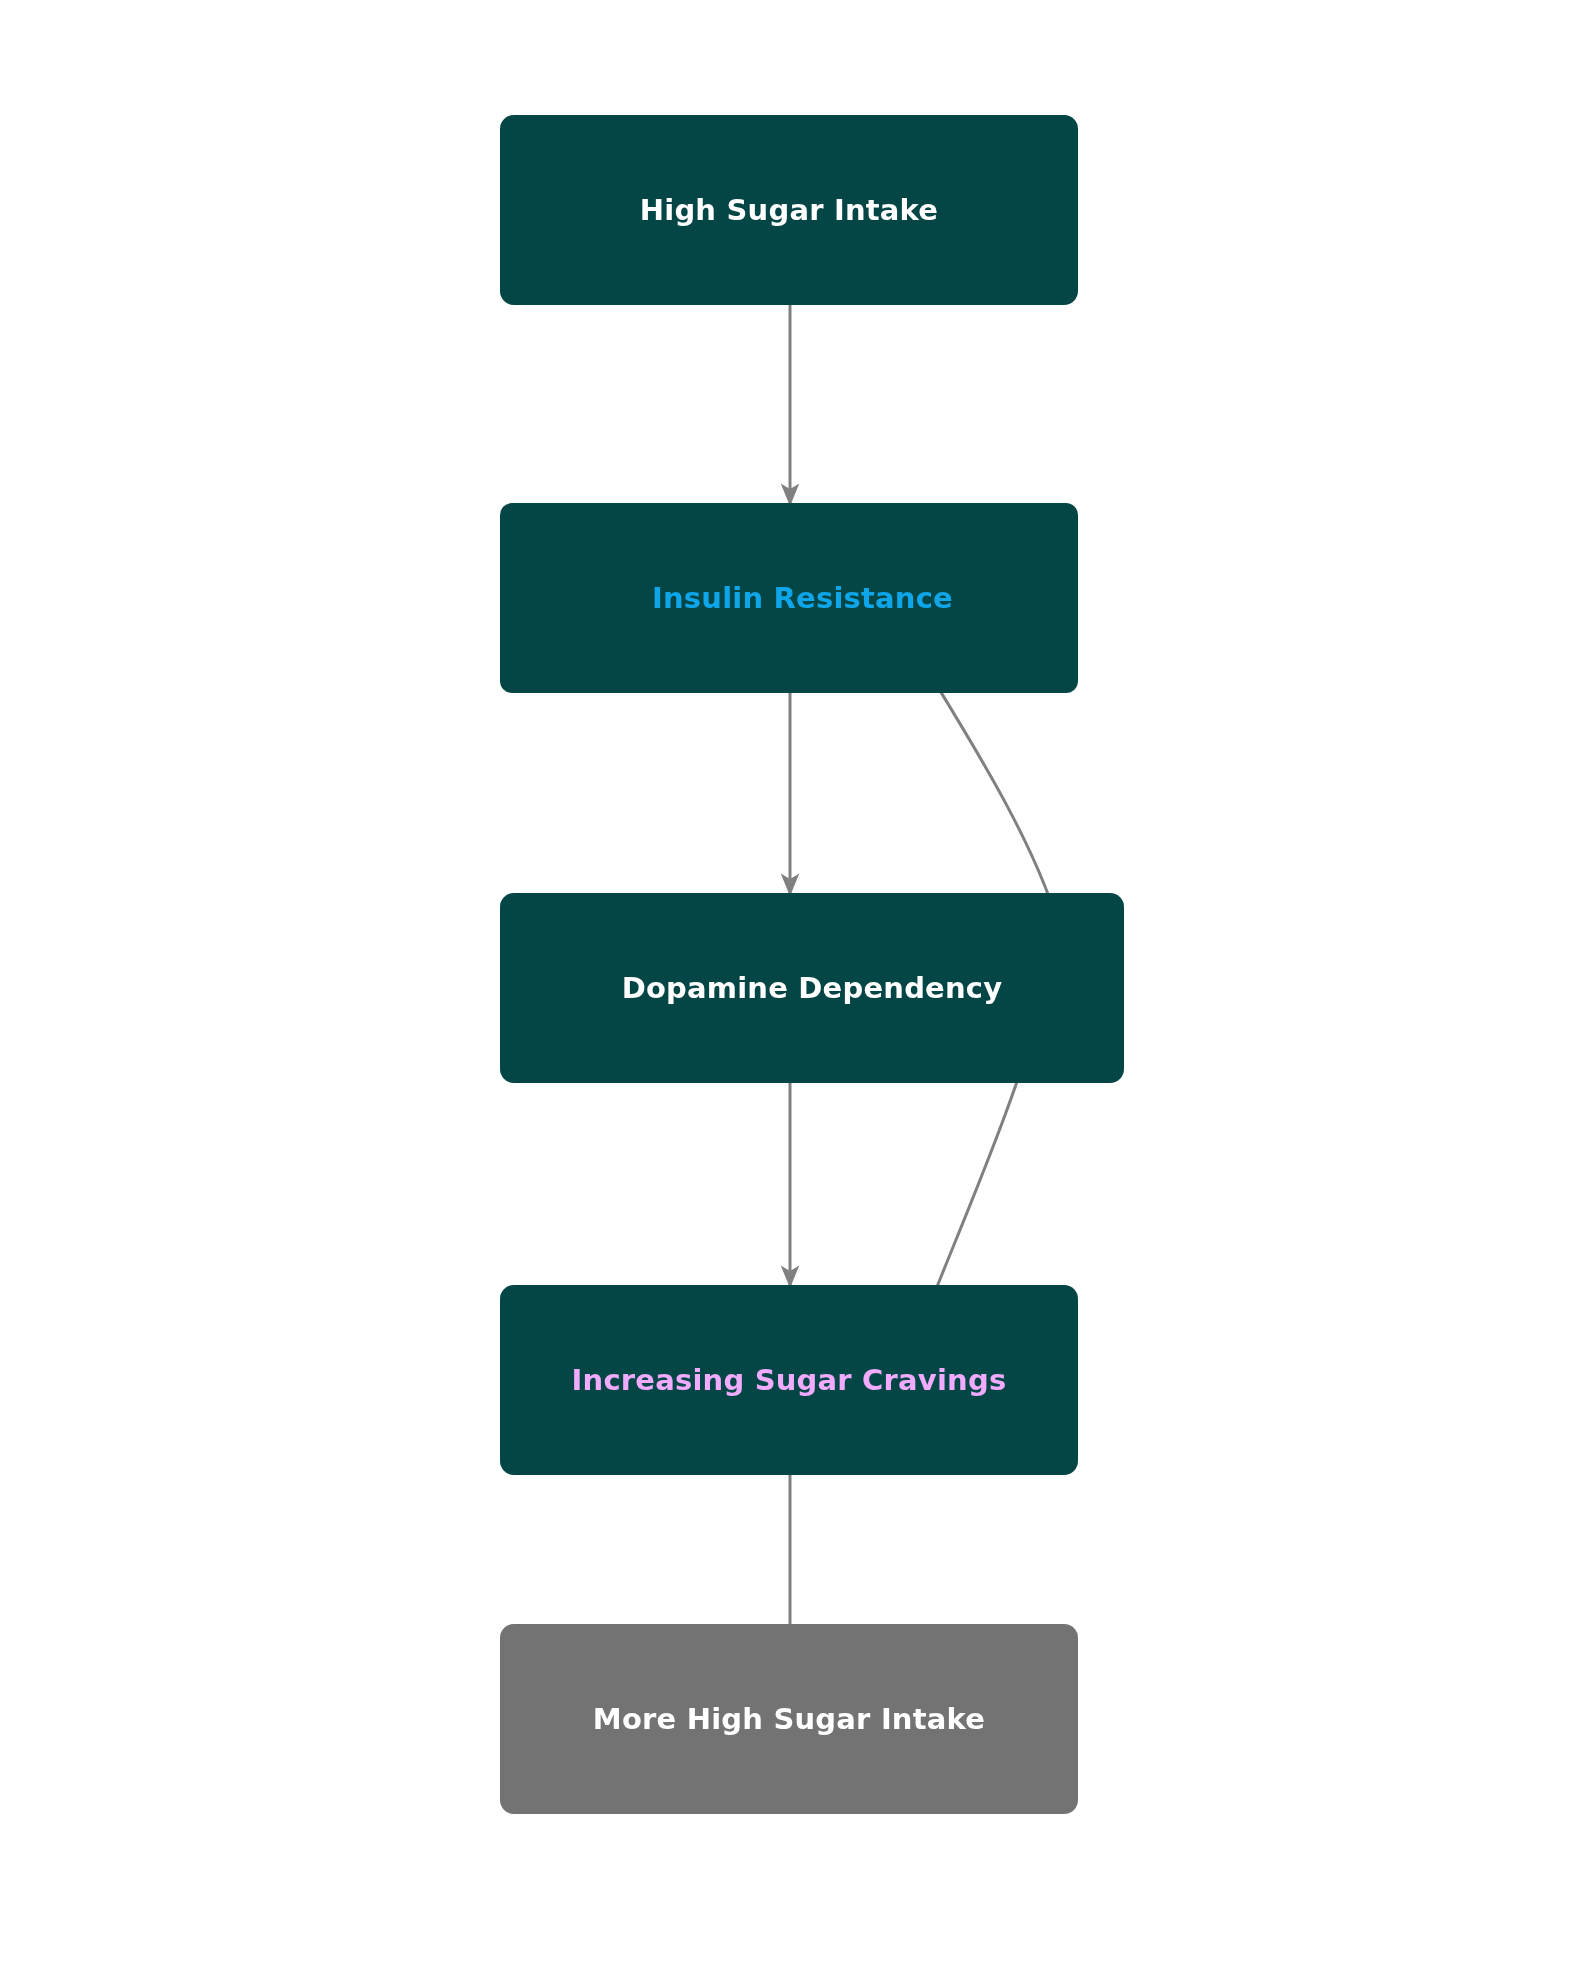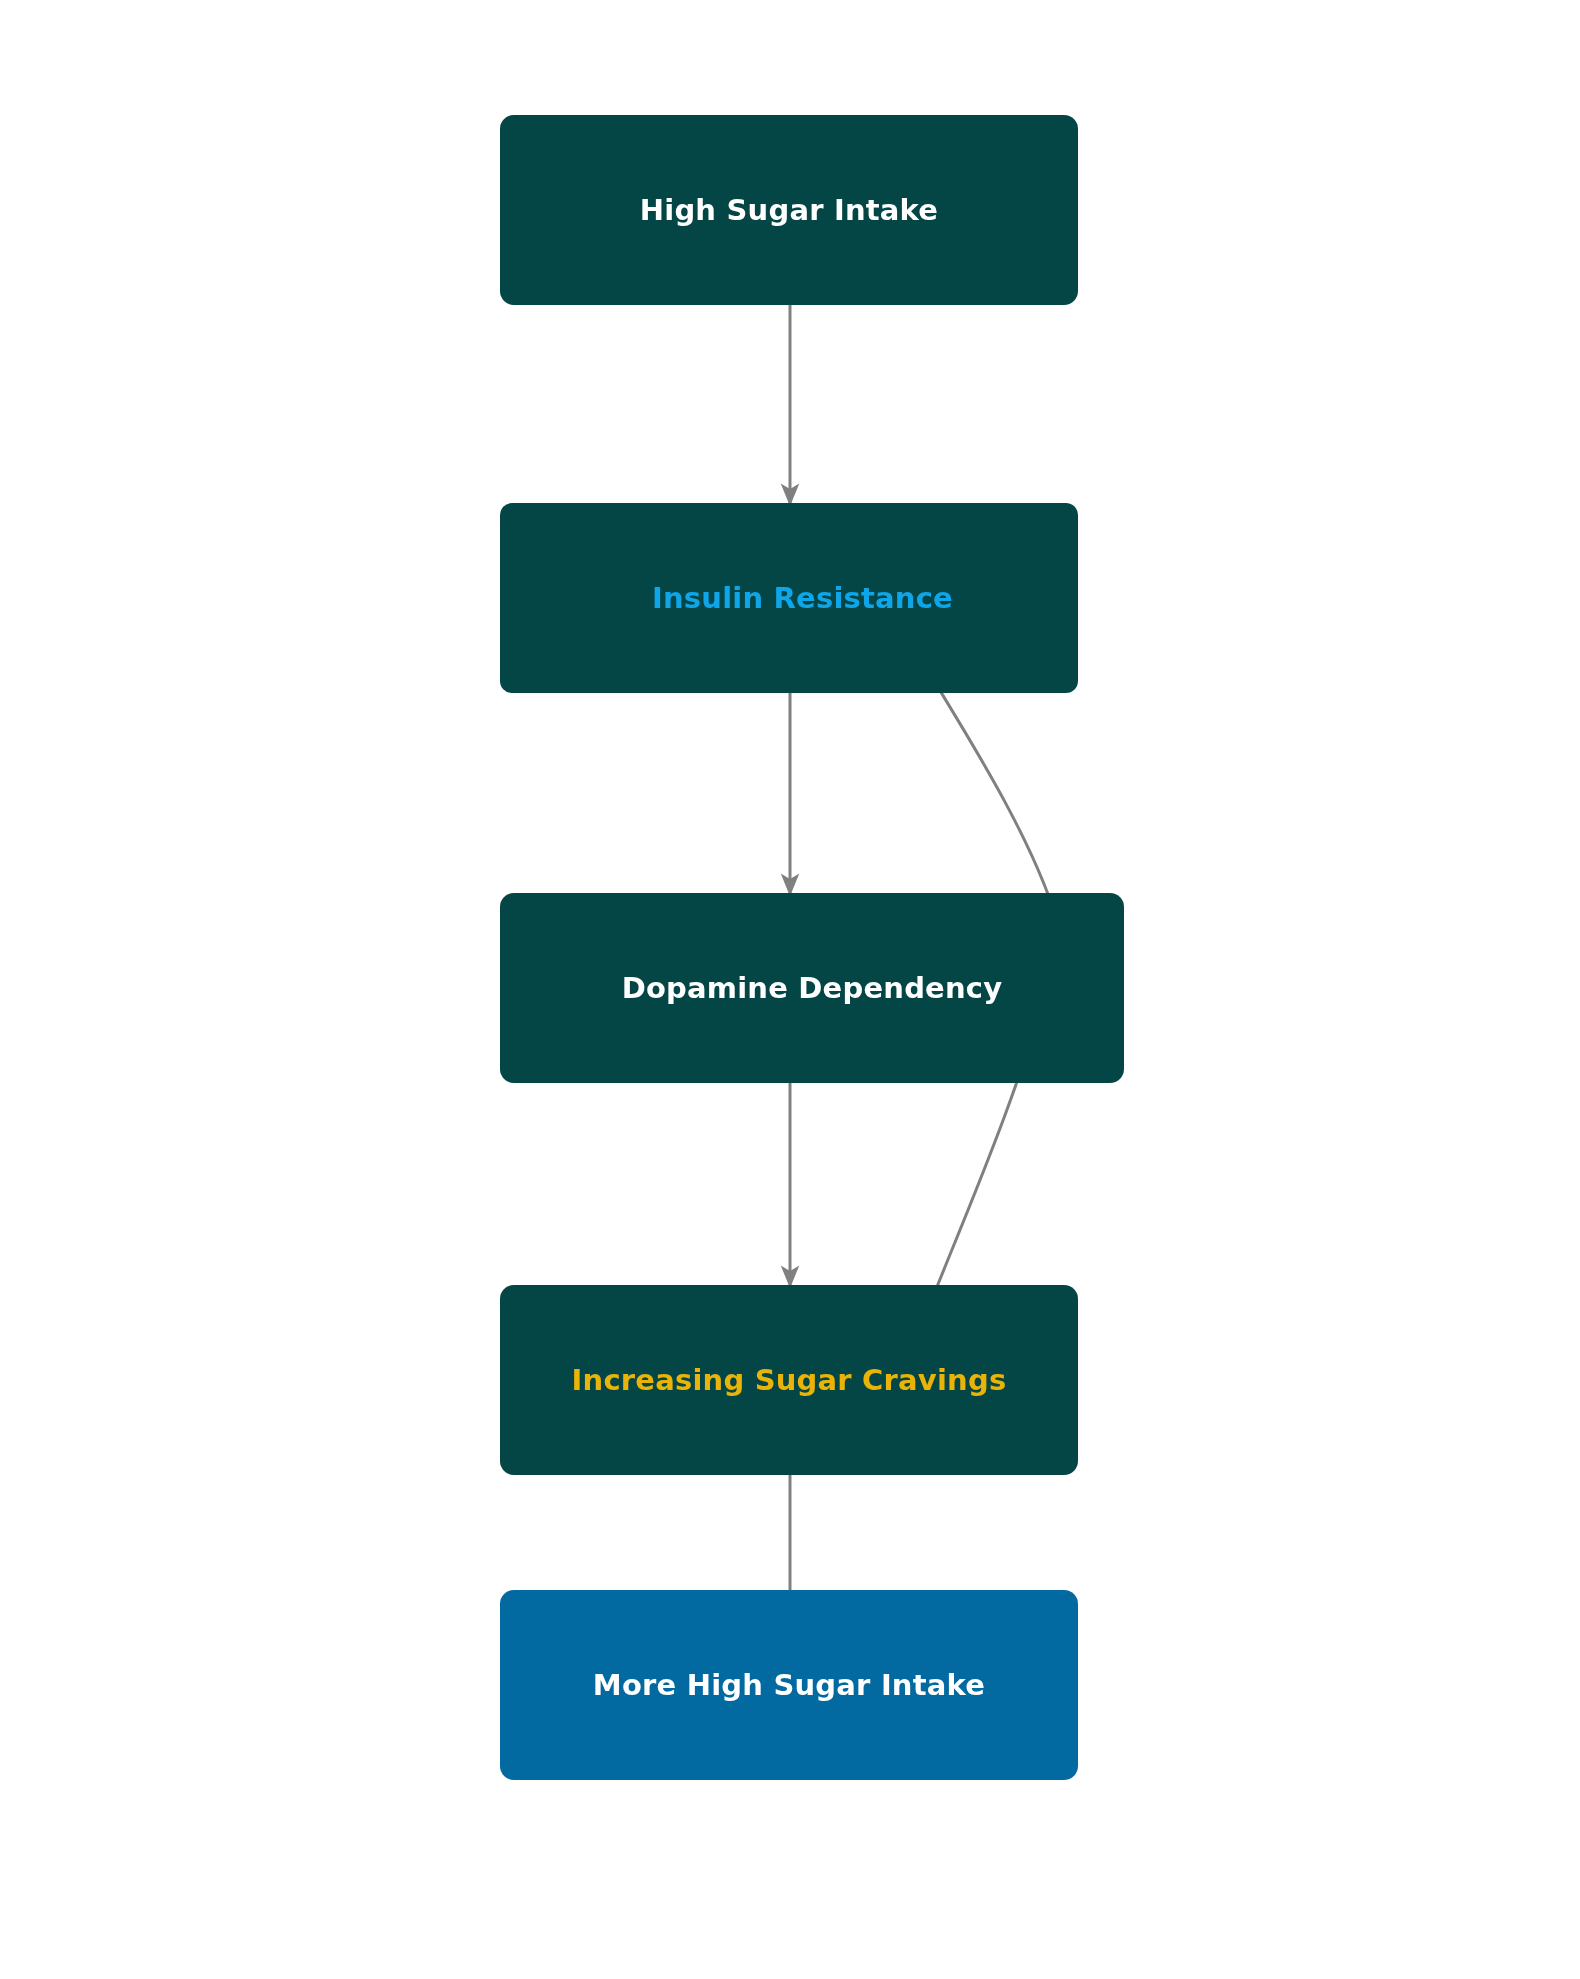--- a/index.html
+++ b/index.html
@@ -73,21 +73,21 @@
   </div>
 
   <div class="node" style="left: 500px; top: 503px; width: 578px; height: 190px; background: rgb(3, 70, 69); color: #0ea5e9; border-radius: 12px; padding-left: 45px;">
     <span class="node-label">Insulin Resistance</span>
   </div>
 
   <div class="node" style="left: 500px; top: 893px; width: 624px; height: 190px; background: rgb(3, 70, 69); color: rgb(255, 255, 255); border-radius: 14px;">
     <span class="node-label">Dopamine Dependency</span>
   </div>
 
-  <div class="node" style="left: 500px; top: 1285px; width: 578px; height: 190px; background: rgb(3, 70, 69); color: #eab308; border-radius: 14px;">
+  <div class="node" style="left: 500px; top: 1285px; width: 578px; height: 190px; background: rgb(3, 70, 69); color: #f0abfc; border-radius: 14px;">
     <span class="node-label">Increasing Sugar Cravings</span>
   </div>
 
-  <div class="node" style="left: 500px; top: 1590px; width: 578px; height: 190px; background: #0369a1; color: rgb(255, 255, 255); border-radius: 14px;">
+  <div class="node" style="left: 500px; top: 1624px; width: 578px; height: 190px; background: #737373; color: rgb(255, 255, 255); border-radius: 14px;">
     <span class="node-label">More High Sugar Intake</span>
   </div>
 
 </div>
 
 </body></html>

